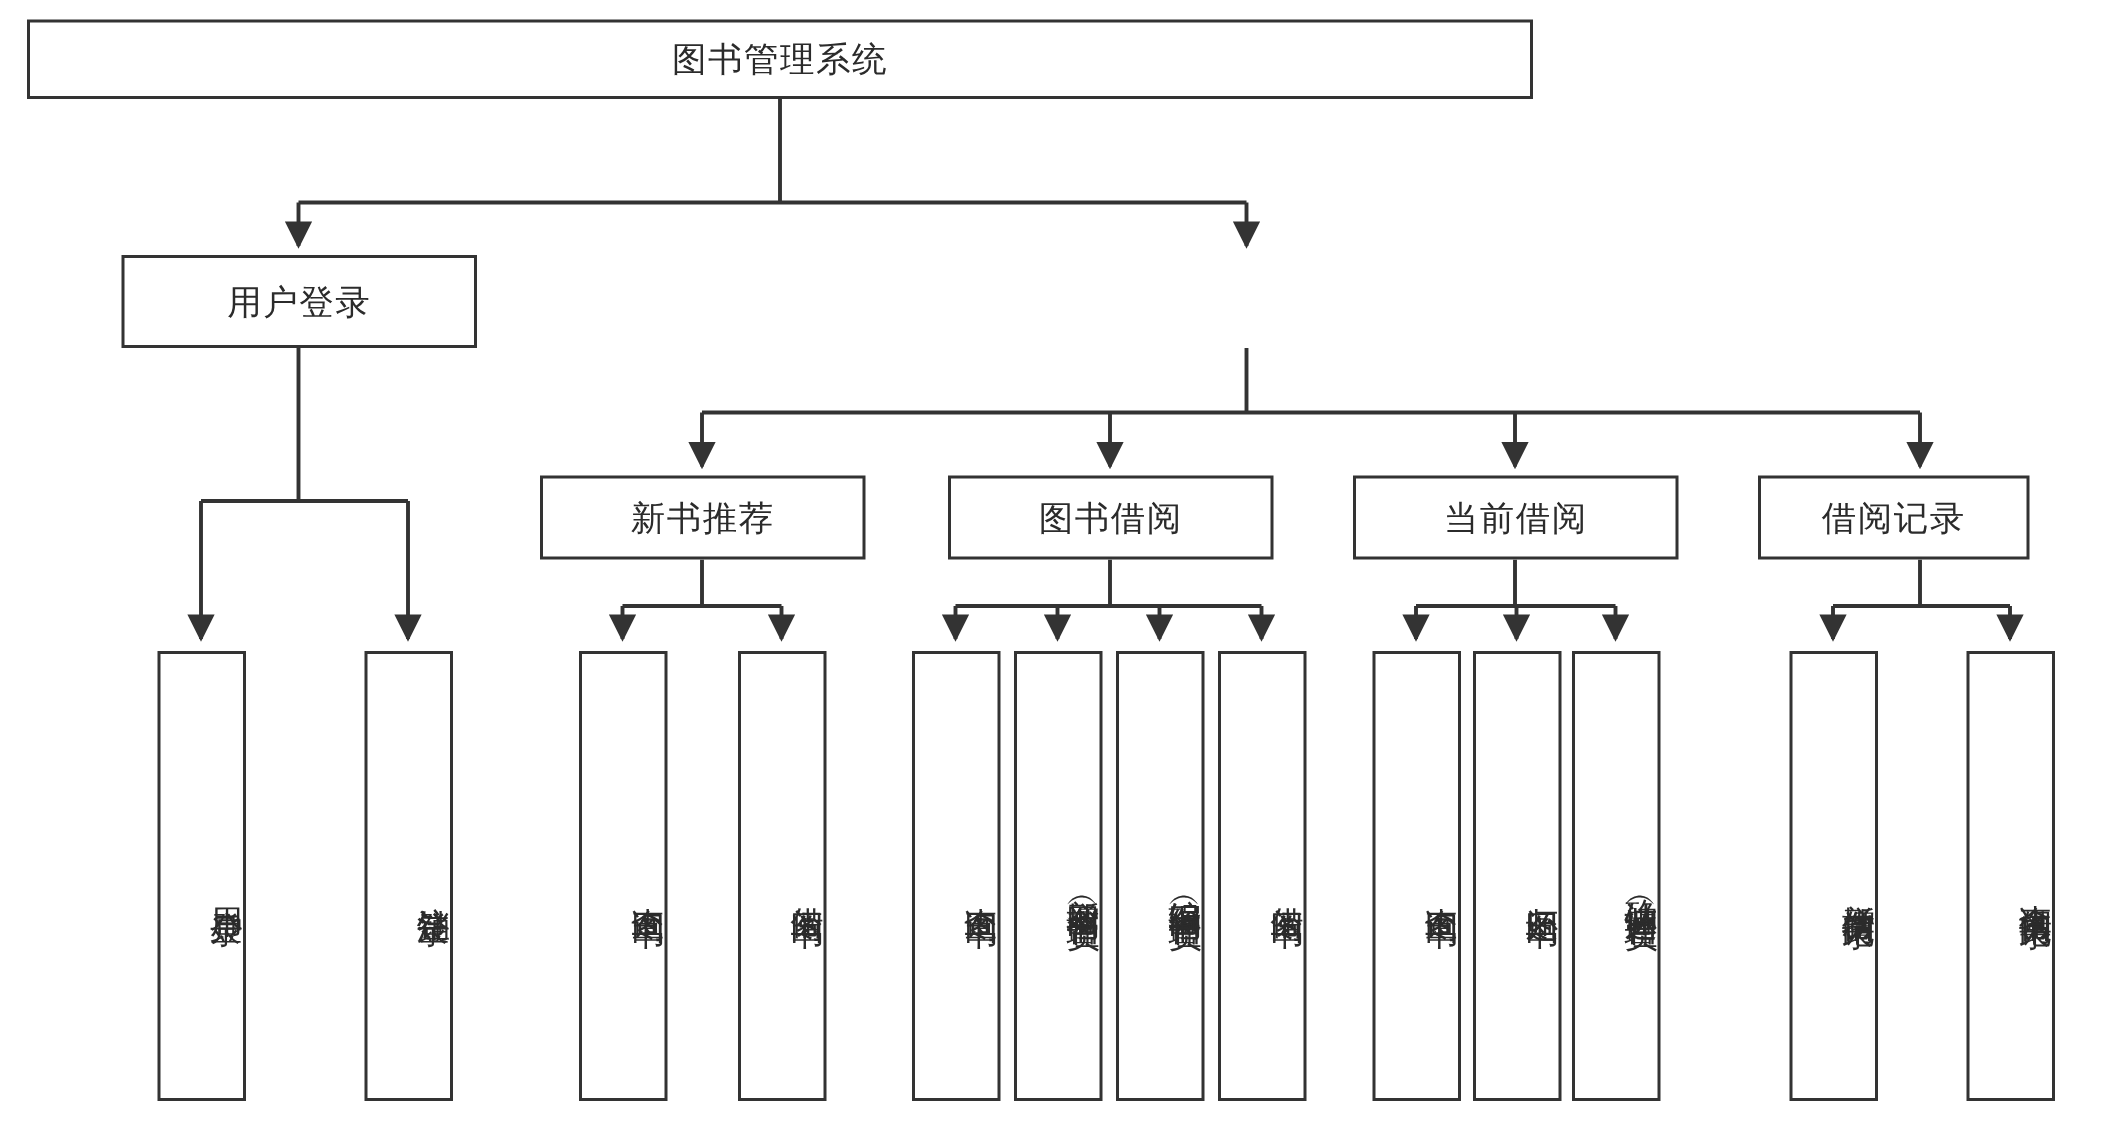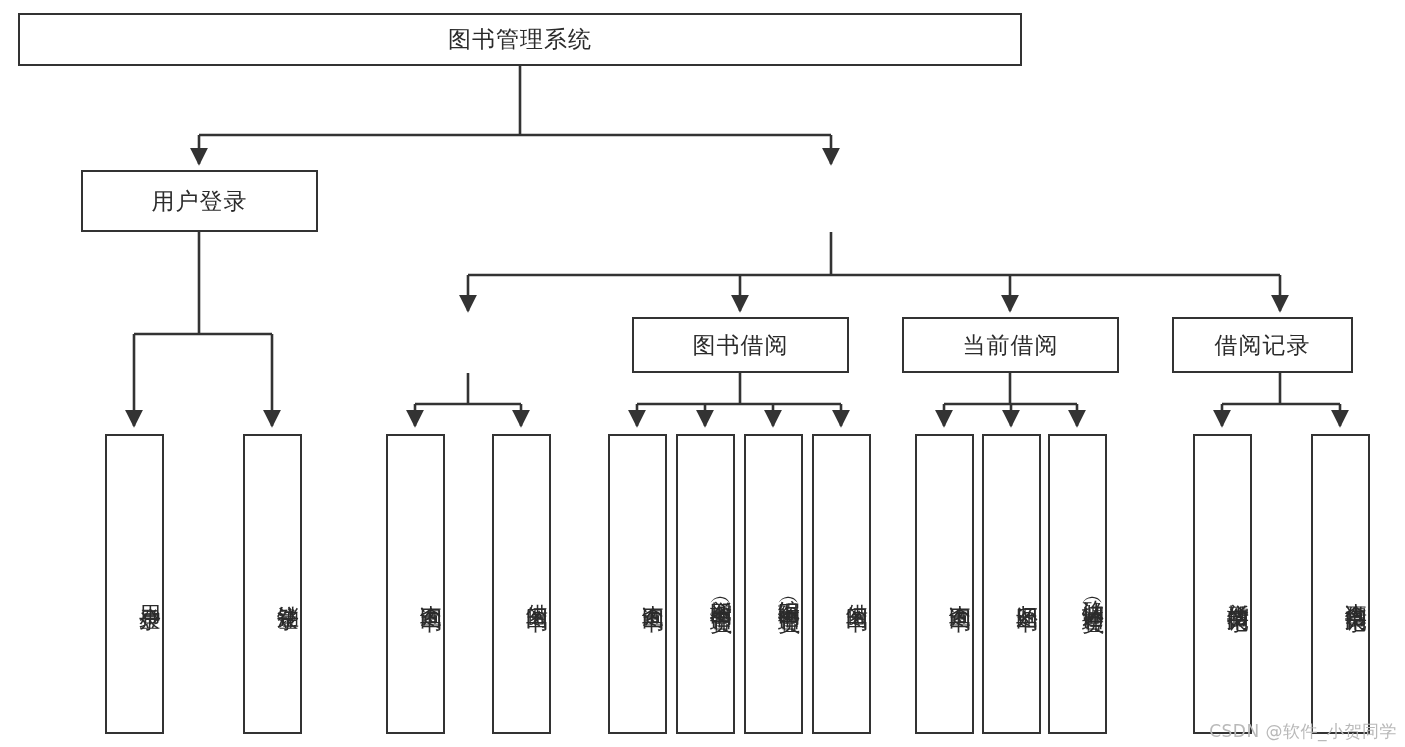--- a/index.html
+++ b/index.html
@@ -120,20 +120,23 @@
   </svg>
 
   <div class="node horizontal" style="left:18px; top:13px; width:1004px; height:53px;">
     <span class="node-label">图书管理系统</span>
   </div>
 
   <div class="node horizontal" style="left:81px; top:170px; width:237px; height:62px;">
     <span class="node-label">用户登录</span>
   </div>
 
+  <div class="node horizontal" style="left:360px; top:317px; width:217px; height:56px;">
+    <span class="node-label">新书推荐</span>
+  </div>
   <div class="node horizontal" style="left:902px; top:317px; width:217px; height:56px;">
     <span class="node-label">当前借阅</span>
   </div>
   <div class="node horizontal" style="left:632px; top:317px; width:217px; height:56px;">
     <span class="node-label">图书借阅</span>
   </div>
   <div class="node horizontal" style="left:1172px; top:317px; width:181px; height:56px;">
     <span class="node-label">借阅记录</span>
   </div>
 
@@ -174,15 +177,14 @@
     <span class="node-label">确认归还（管理员）</span>
   </div>
 
   <div class="node vertical" style="left:1193px; top:434px; width:59px; height:300px;">
     <span class="node-label">新增借阅记录</span>
   </div>
   <div class="node vertical" style="left:1311px; top:434px; width:59px; height:300px;">
     <span class="node-label">查询借阅记录</span>
   </div>
 
-  <div id="watermark">CSDN @软件_小贺同学</div>
 
 </div>
 
 </body></html>

